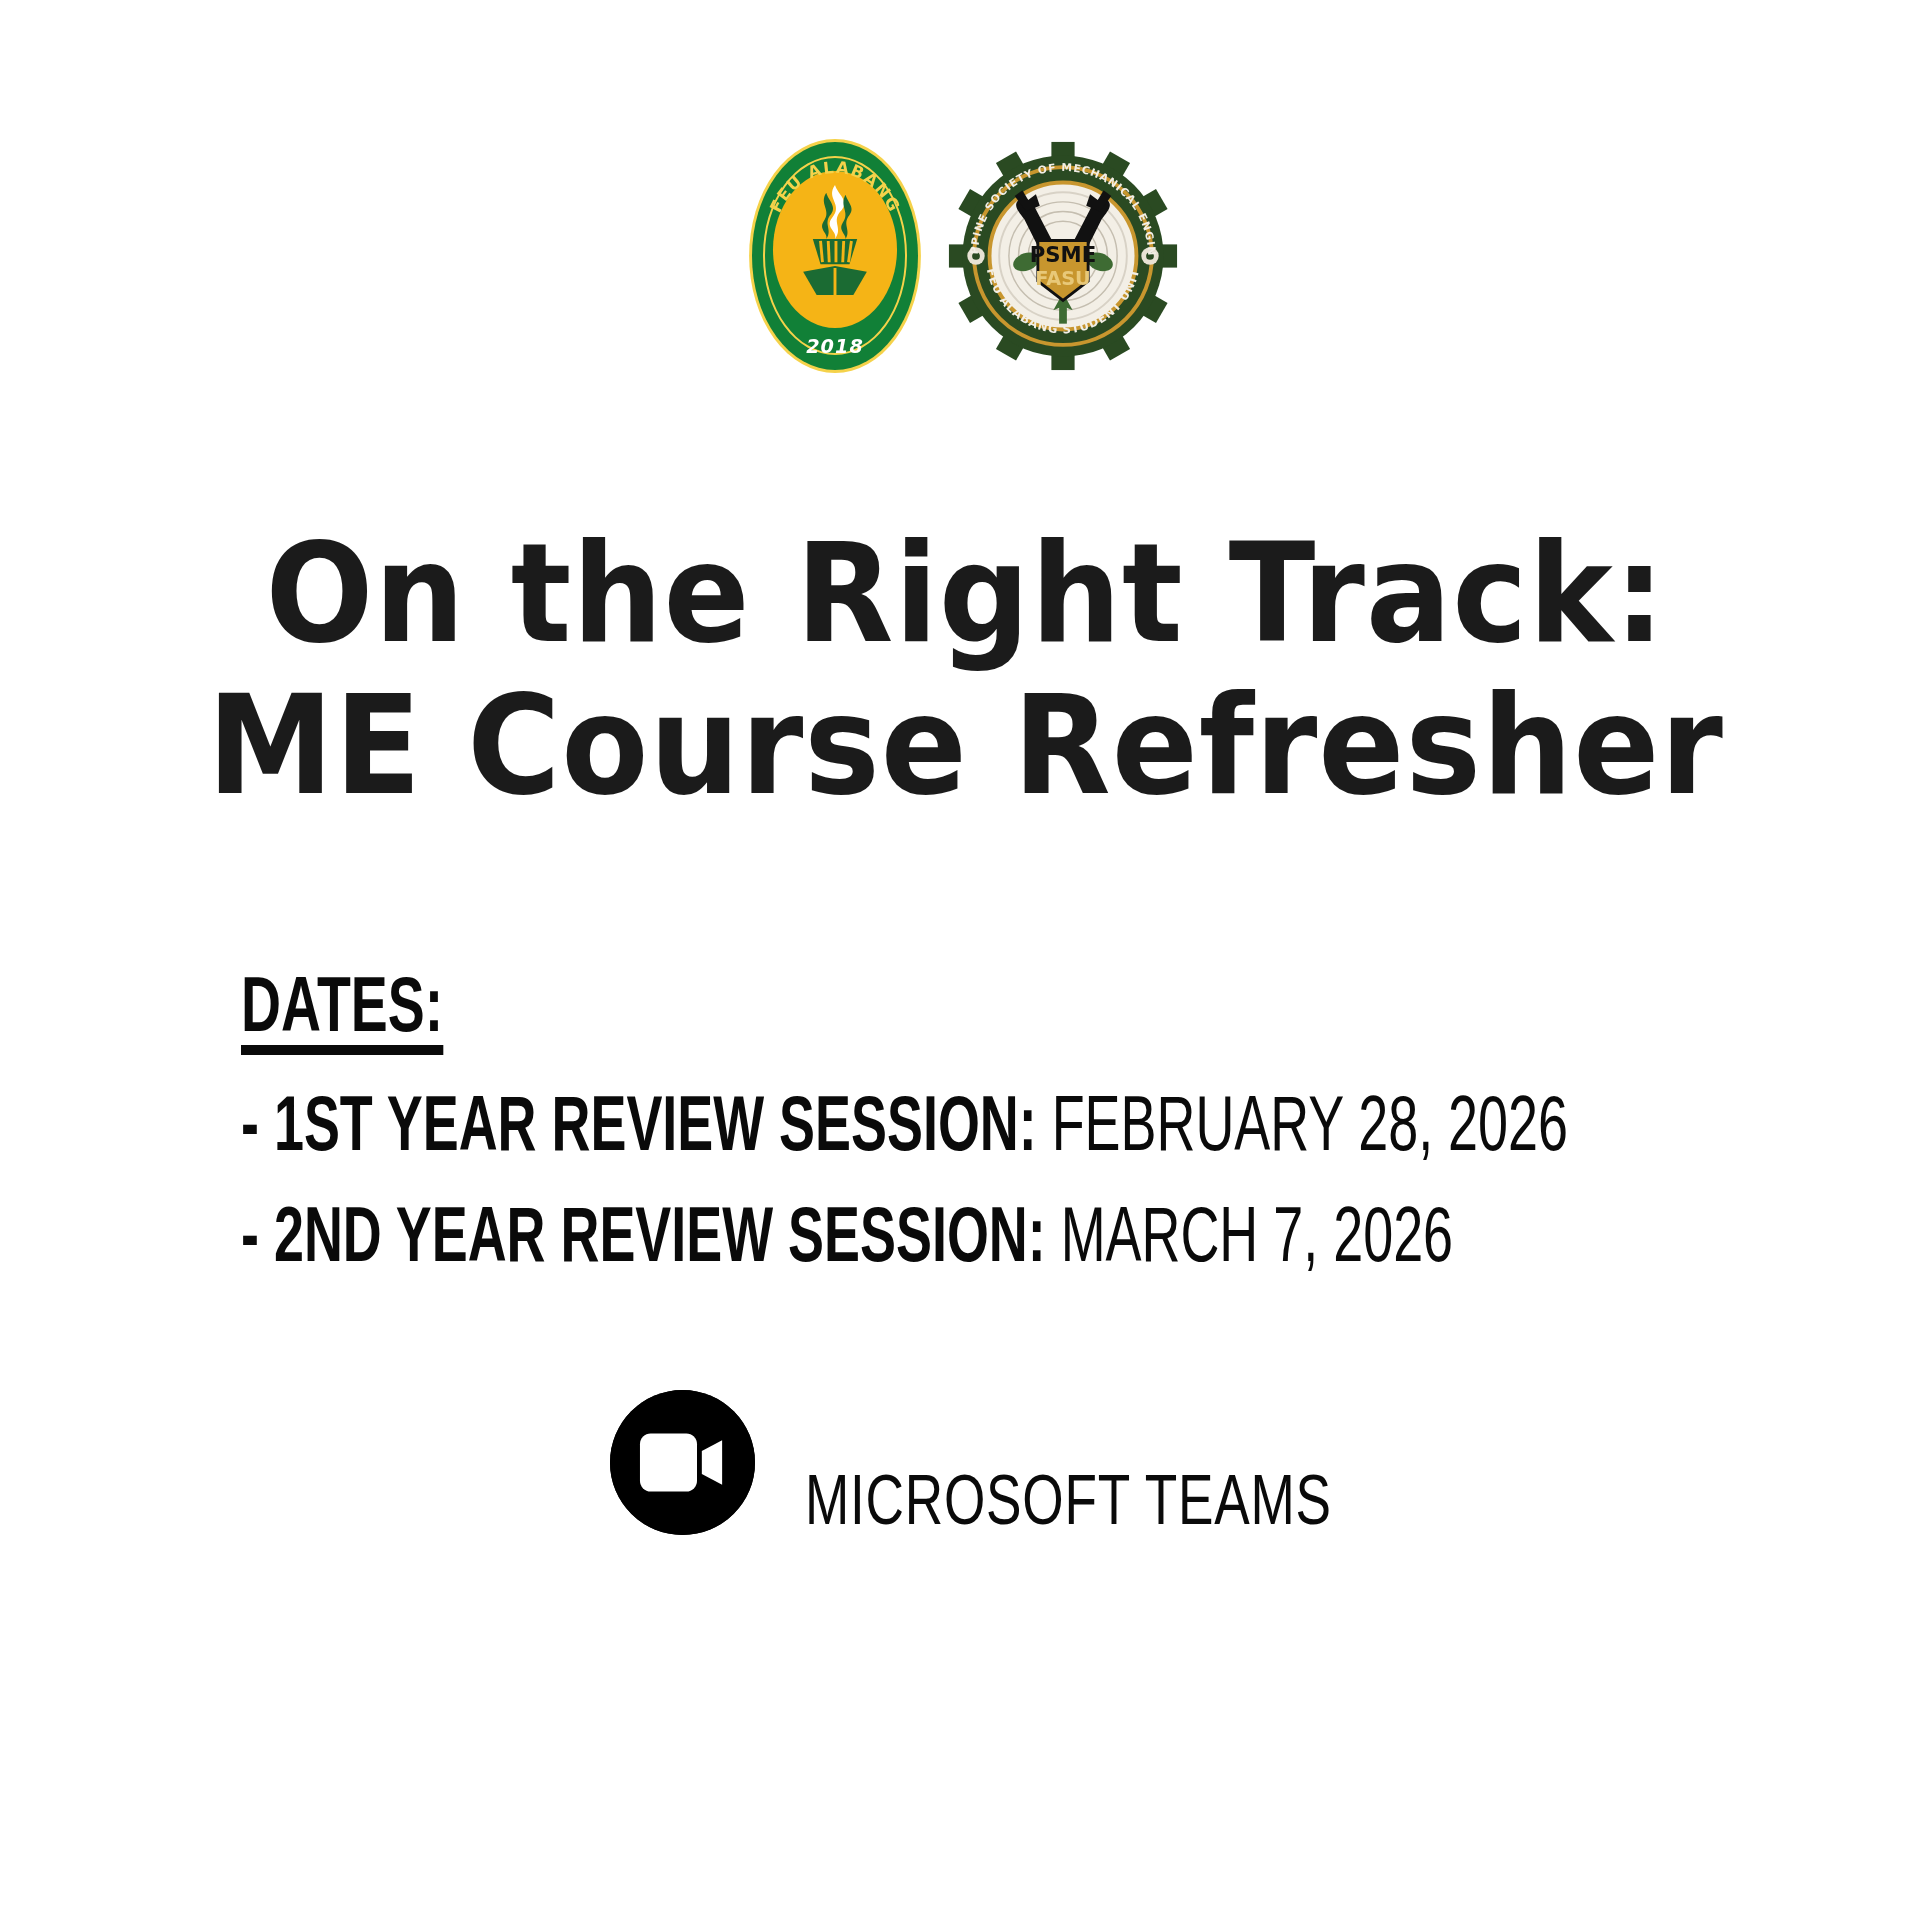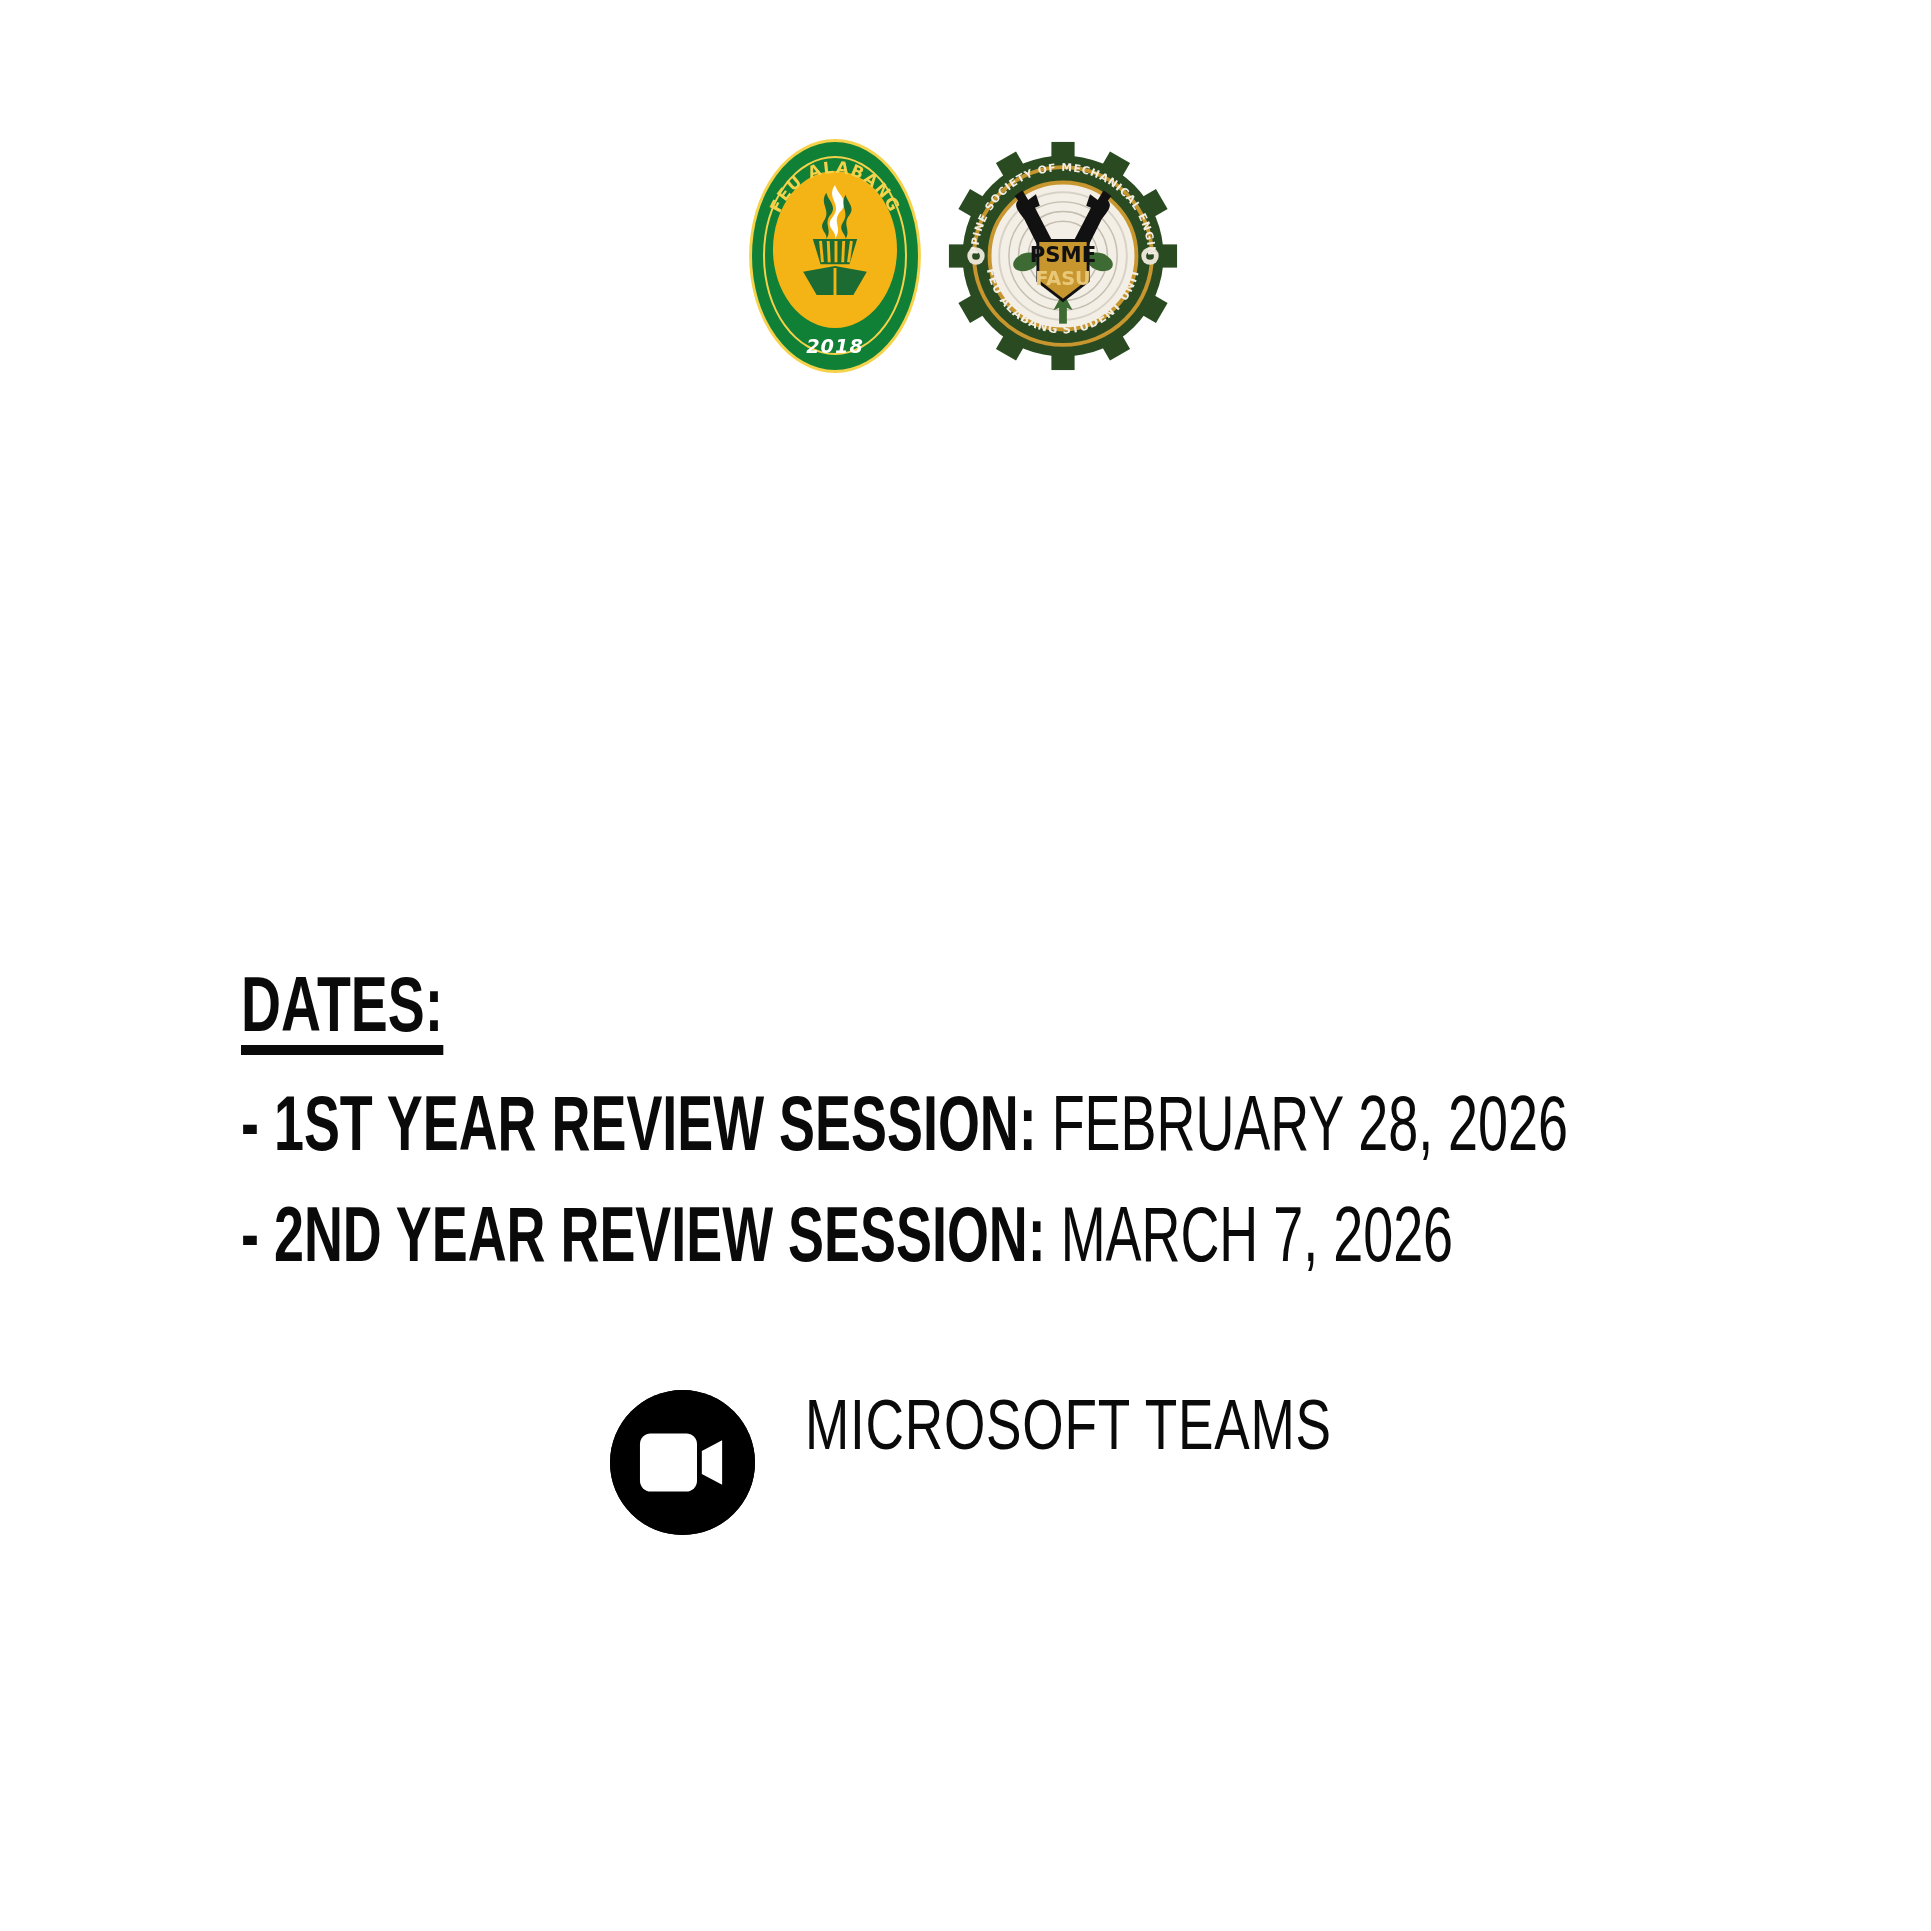--- a/index.html
+++ b/index.html
@@ -154,21 +154,21 @@
   .date-bullet { font-weight: bold; }
   .date-label { font-weight: bold; }
   .date-value { font-weight: normal; }
 
   
   .platform-block {
     position: absolute;
     top: 1390px;
     left: 610px;
     display: flex;
-    align-items: flex-start;
+    align-items: flex-end;
     gap: 50px;
   }
   .video-icon {
     width: 145px;
     height: 145px;
     border-radius: 50%;
     background: #000000;
     position: relative;
     flex: 0 0 auto;
   }
@@ -295,20 +295,24 @@
         <rect x="116" y="168" width="8" height="22" fill="#3E6B33"></rect>
 
         <path d="M94 104 L 146 104 L 146 146 L 120 166 L 94 146 Z" fill="#C8962E" stroke="#111111" stroke-width="3"></path>
         <text x="120" y="126" text-anchor="middle" font-family="DejaVu Sans, sans-serif" font-size="22" font-weight="bold" fill="#111111">PSME</text>
         <text x="120" y="150" text-anchor="middle" font-family="DejaVu Sans, sans-serif" font-size="20" font-weight="bold" fill="#E8C878">FASU</text>
       </svg>
     </div>
 
   </div>
 
+  <div class="title-block">
+    <div class="title-line title-line-1">On the Right Track:</div>
+    <div class="title-line title-line-2">ME Course Refresher</div>
+  </div>
 
   <div class="dates-block">
     <div class="dates-heading">DATES:</div>
 
     <div class="date-line">
       <span class="date-bullet">-</span>
       <span class="date-label">1ST YEAR REVIEW SESSION:</span>
       <span class="date-value">FEBRUARY 28, 2026</span>
     </div>
 

